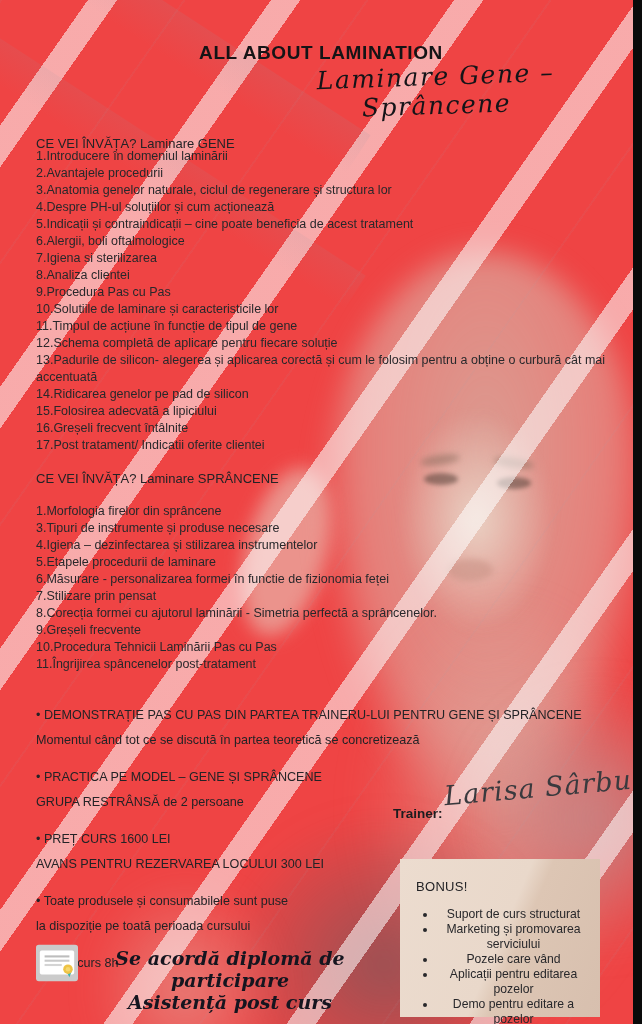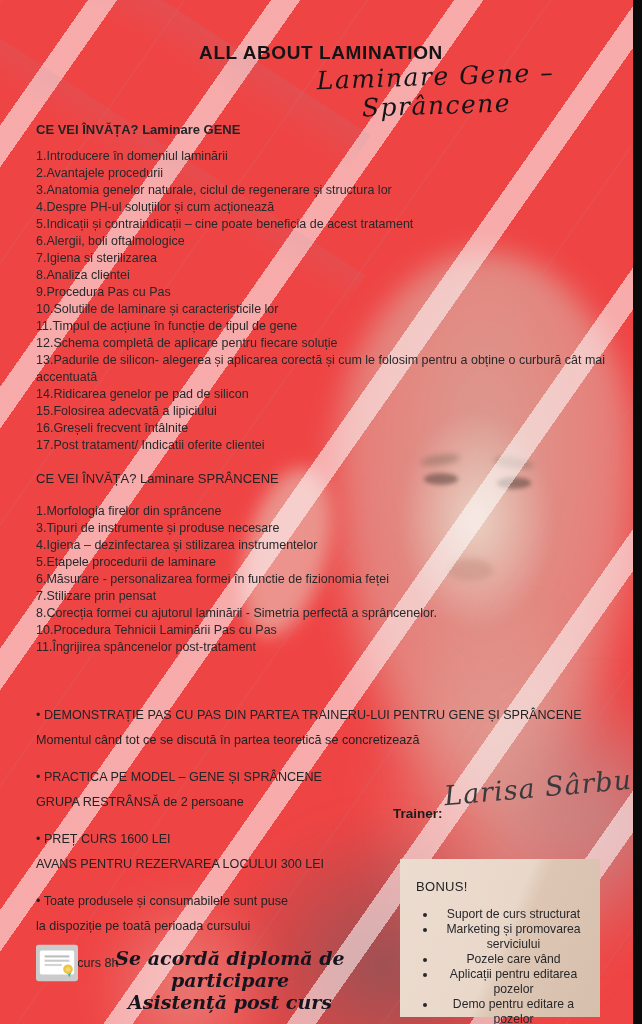--- a/index.html
+++ b/index.html
@@ -47,21 +47,21 @@
   
   .edge-bar { position:absolute; right:0; top:0; width:9px; height:100%; background:#0a0a0a; z-index:6; }
   
   .content { position:absolute; inset:0; z-index:10; }
   .page-title { position:absolute; left:12px; top:42px; width:618px; text-align:center;
     font-size:19px; font-weight:800; letter-spacing:0.6px; color:#141416; }
   .script-sub { position:absolute; left:268px; top:62px; width:336px; text-align:center;
     font-family:"DejaVu Serif", serif; font-style:italic; font-size:25px; letter-spacing:1.5px;
     color:#141418; transform:rotate(-2deg); }
   .sec-heading { position:absolute; left:36px; font-size:13px; font-weight:500; color:#232326; }
-  .h-gene { top:122px;font-weight:bold; }
+  .h-gene { top:136px; }
   .h-spr  { top:471px; }
   .list { position:absolute; left:36px; width:606px; font-size:12.5px; line-height:17px; color:#28282b; }
   .l-gene { top:148px; }
   .l-spr  { top:503px; }
   .list-line { white-space:pre-line; }
   .info { position:absolute; left:36px; top:703px; width:606px; font-size:12.6px; line-height:25px; color:#232326; }
   .info-block { white-space:pre-line; margin-bottom:12px; }
   
   .diploma-icon { position:absolute; left:36px; top:944px; width:42px; height:38px; }
   .diploma-text { position:absolute; left:82px; top:947px; width:296px; text-align:center;
@@ -133,20 +133,21 @@
 
     <div class="sec-heading h-spr">CE VEI ÎNVĂȚA? Laminare SPRÂNCENE</div>
     <div class="list l-spr">
         <div class="list-line">1.Morfologia firelor din sprâncene</div>
         <div class="list-line">3.Tipuri de instrumente și produse necesare</div>
         <div class="list-line">4.Igiena – dezinfectarea și stilizarea instrumentelor</div>
         <div class="list-line">5.Etapele procedurii de laminare</div>
         <div class="list-line">6.Măsurare - personalizarea formei în functie de fizionomia feței</div>
         <div class="list-line">7.Stilizare prin pensat</div>
         <div class="list-line">8.Corecția formei cu ajutorul laminării - Simetria perfectă a sprâncenelor.</div>
+        <div class="list-line">9.Greșeli frecvente</div>
         <div class="list-line">10.Procedura Tehnicii Laminării Pas cu Pas</div>
         <div class="list-line">11.Îngrijirea spâncenelor post-tratament</div>
       </div>
 
     <div class="info">
         <div class="info-block">• DEMONSTRAȚIE PAS CU PAS DIN PARTEA TRAINERU-LUI PENTRU GENE ȘI SPRÂNCENE
 Momentul când tot ce se discută în partea teoretică se concretizează</div>
         <div class="info-block">• PRACTICA PE MODEL – GENE ȘI SPRÂNCENE
 GRUPA RESTRÂNSĂ de 2 persoane</div>
         <div class="info-block">• PREȚ CURS 1600 LEI

